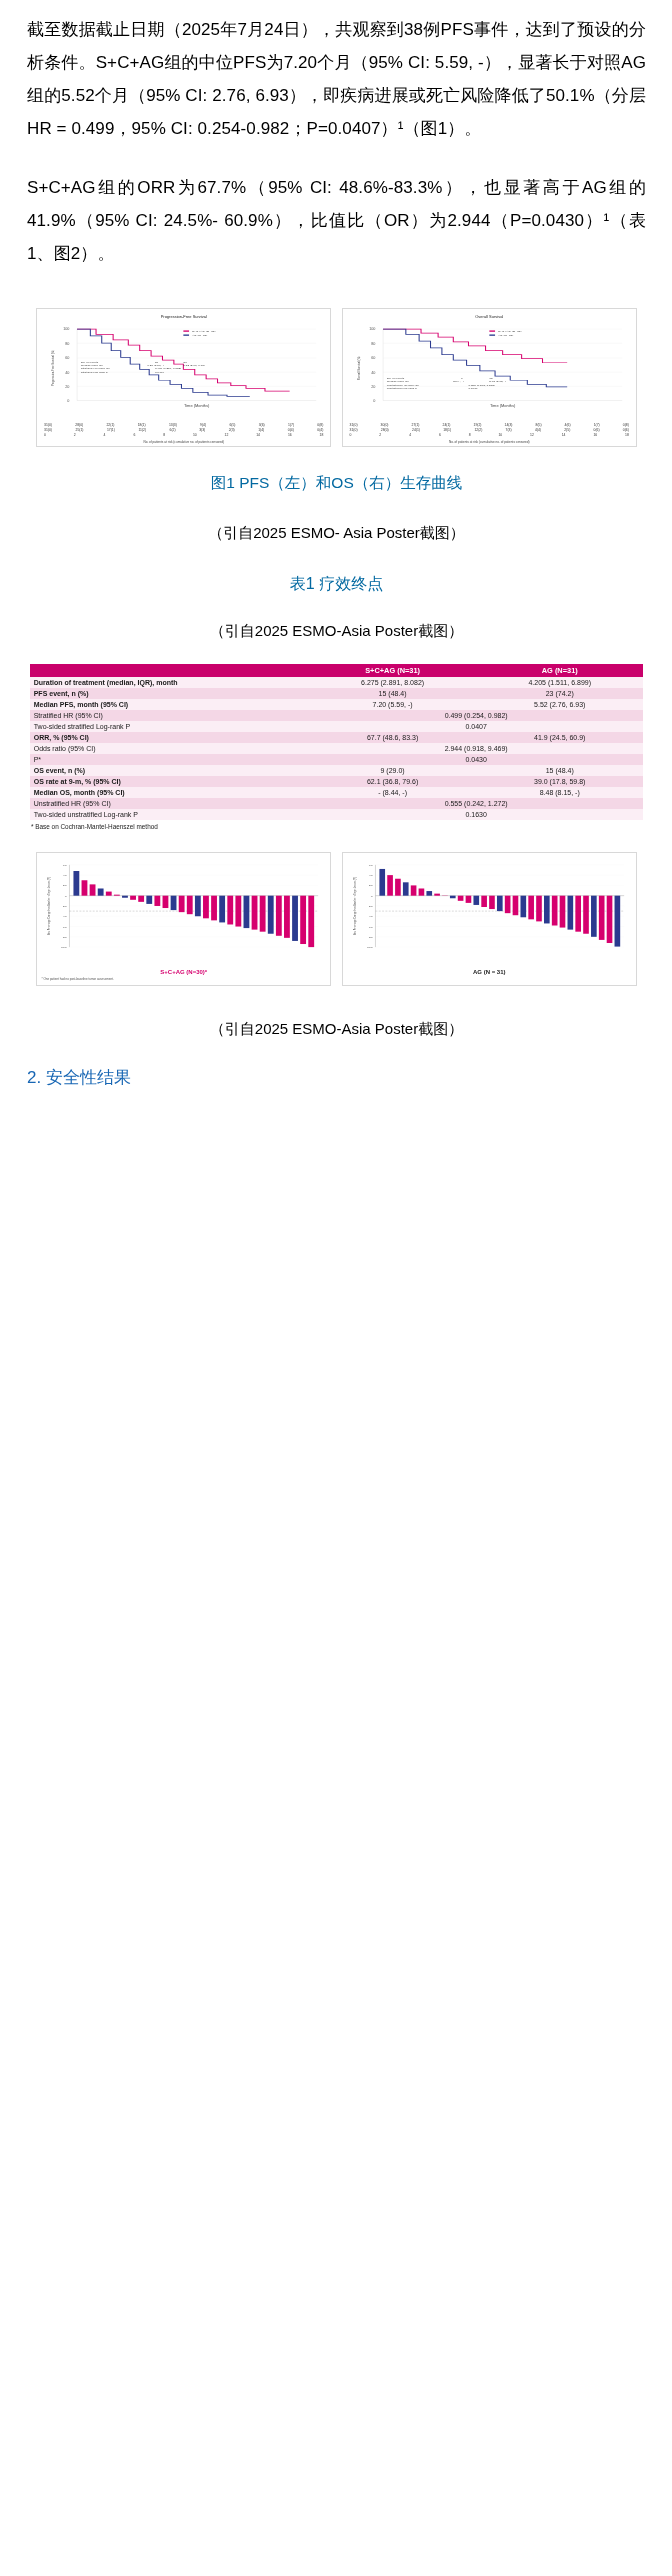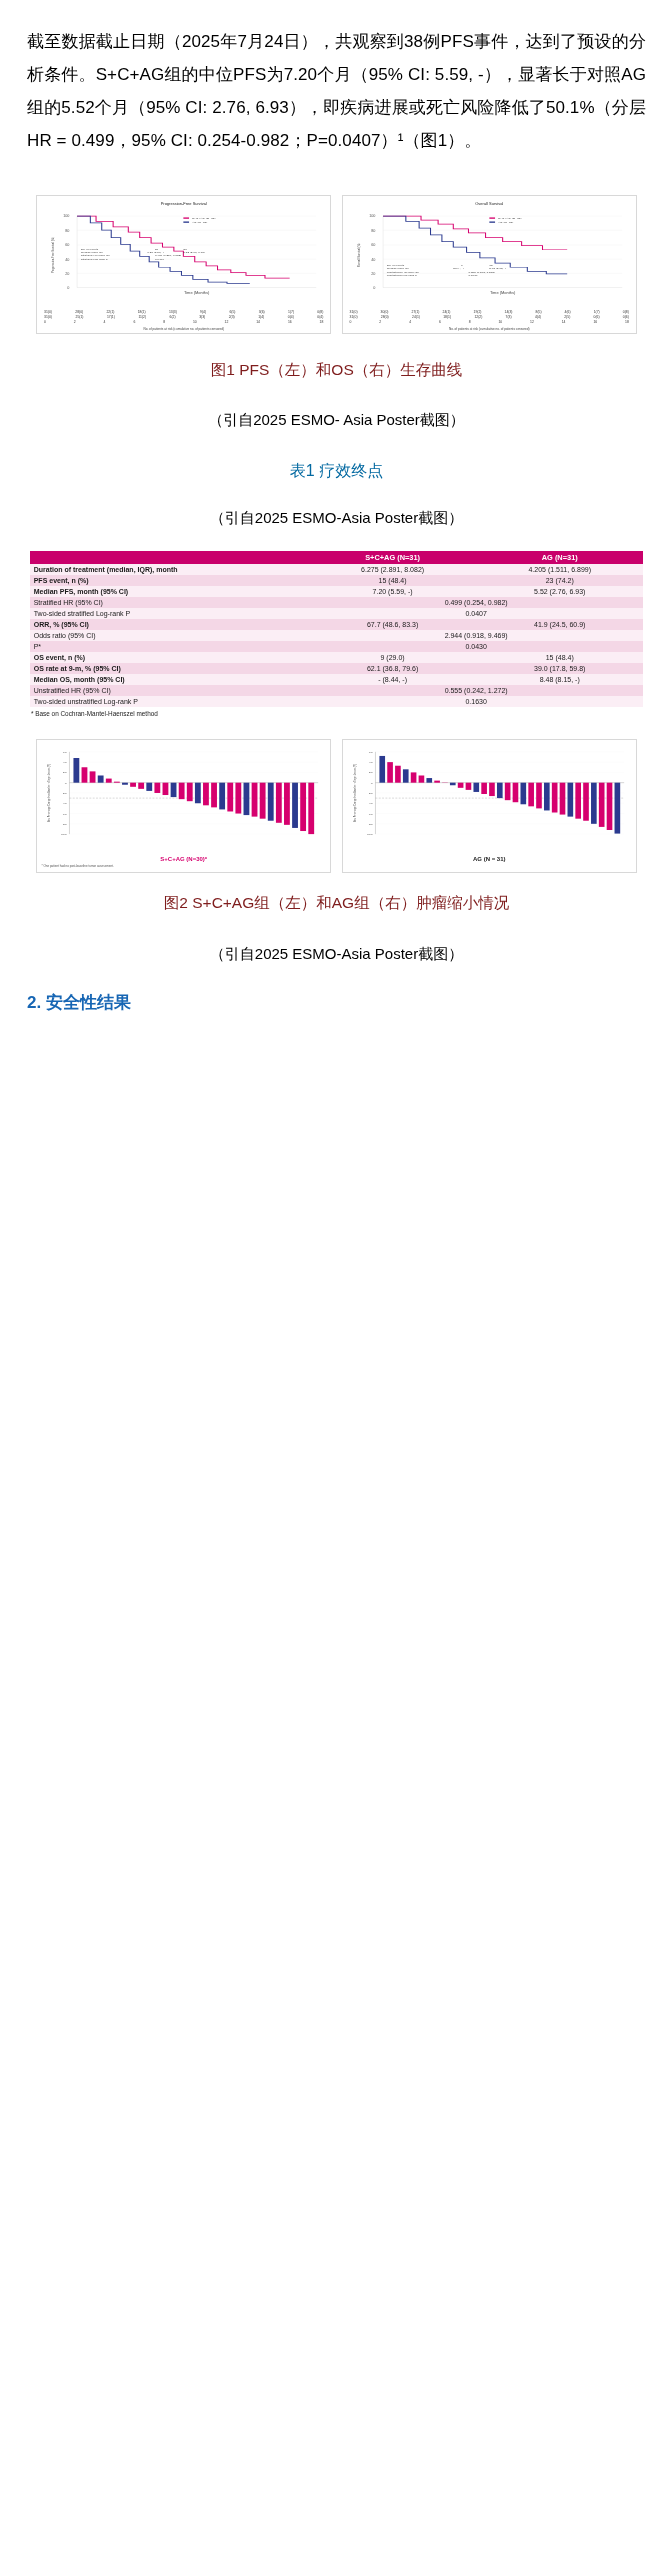--- a/index.html
+++ b/index.html
@@ -9,57 +9,57 @@
   }
   body {
     width: 673px;
     font-family: "Liberation Sans", sans-serif;
     color: #1a1a1a;
     -webkit-font-smoothing: antialiased;
   }
   .page {
     width: 673px;
     box-sizing: border-box;
-    padding: 25px 27px 40px 27px;
+    padding: 13px 27px 40px 27px;
   }
   p.para {
     font-size: 17px;
     line-height: 1.95;
     margin: 0 0 25.6px 0;
     text-align: justify;
     text-justify: inter-ideograph;
     letter-spacing: 0.1px;
     color: #000;
   }
   .fig-block {
     margin: 6.7px 0 6.7px 0;
   }
   .fig-caption {
     text-align: center;
     font-size: 15.5px;
     line-height: 1.85;
-    color: #7f1d1d;
+    color: #0369a1;
     margin: 9.4px 0 0 0;
   }
   .fig-source {
     text-align: center;
     font-size: 15px;
     line-height: 1.8;
     color: #000;
     margin: 22px 0 20px 0;
   }
   .table-title {
     text-align: center;
     font-size: 16px;
     color: #0369a1;
     margin: 28px 0 0 0;
   }
   .section-heading {
     font-size: 17px;
-    font-weight: bold;
+    font-weight: normal;
     color: #1766b4;
     margin: 24px 0 20px 0;
   }
 
   
   .km-wrap {
     display: flex;
     gap: 10.8px;
     padding: 12px 9.4px;
     background: #ffffff;
@@ -171,20 +171,21 @@
     margin-top: 2px;
     line-height: 1.4;
   }
 </style>
 </head>
 <body>
 
 <div class="page">
 
   <p class="para">截至数据截止日期（2025年7月24日），共观察到38例PFS事件，达到了预设的分析条件。S+C+AG组的中位PFS为7.20个月（95% CI: 5.59, -），显著长于对照AG组的5.52个月（95% CI: 2.76, 6.93），即疾病进展或死亡风险降低了50.1%（分层HR = 0.499，95% CI: 0.254-0.982；P=0.0407）¹（图1）。</p>
+  <p class="para">S+C+AG组的ORR为67.7%（95% CI: 48.6%-83.3%），也显著高于AG组的41.9%（95% CI: 24.5%- 60.9%），比值比（OR）为2.944（P=0.0430）¹（表1、图2）。</p>
 
   <div class="fig-block">
     <div class="km-wrap">
 
       <div class="km-panel">
         <div class="km-title">Progression-Free Survival</div>
         <svg class="km-svg" viewBox="0 0 300 150" preserveAspectRatio="none">
           <rect x="0" y="0" width="300" height="150" fill="#ffffff"></rect>
           <g stroke="#cfcfcf" stroke-width="0.4">
             <line x1="38" y1="12" x2="38" y2="118"></line>
@@ -556,21 +557,20 @@
             <rect x="248.86580645161288" y="59.25" width="5.945806451612903" height="58.275000000000006" fill="#d6006e"></rect>
             <rect x="257.12387096774194" y="59.25" width="5.945806451612903" height="63" fill="#2b3a8f"></rect>
             <rect x="265.38193548387096" y="59.25" width="5.945806451612903" height="67.725" fill="#d6006e"></rect>
             <rect x="273.64" y="59.25" width="5.945806451612903" height="72.44999999999999" fill="#d6006e"></rect>
             <rect x="281.898064516129" y="59.25" width="5.945806451612903" height="77.9625" fill="#2b3a8f"></rect>
           </svg>
         <div class="wf-label dark">AG (N = 31)</div>
         <div class="wf-foot"></div>
       </div>
     </div>
-    <div class="fig-caption">图2 S+C+AG组（左）和AG组（右）肿瘤缩小情况</div>
     <div class="fig-source">（引自2025 ESMO-Asia Poster截图）</div>
   </div>
 
 
   <div class="section-heading">2. 安全性结果</div>
 
 
 </div>
 
 

